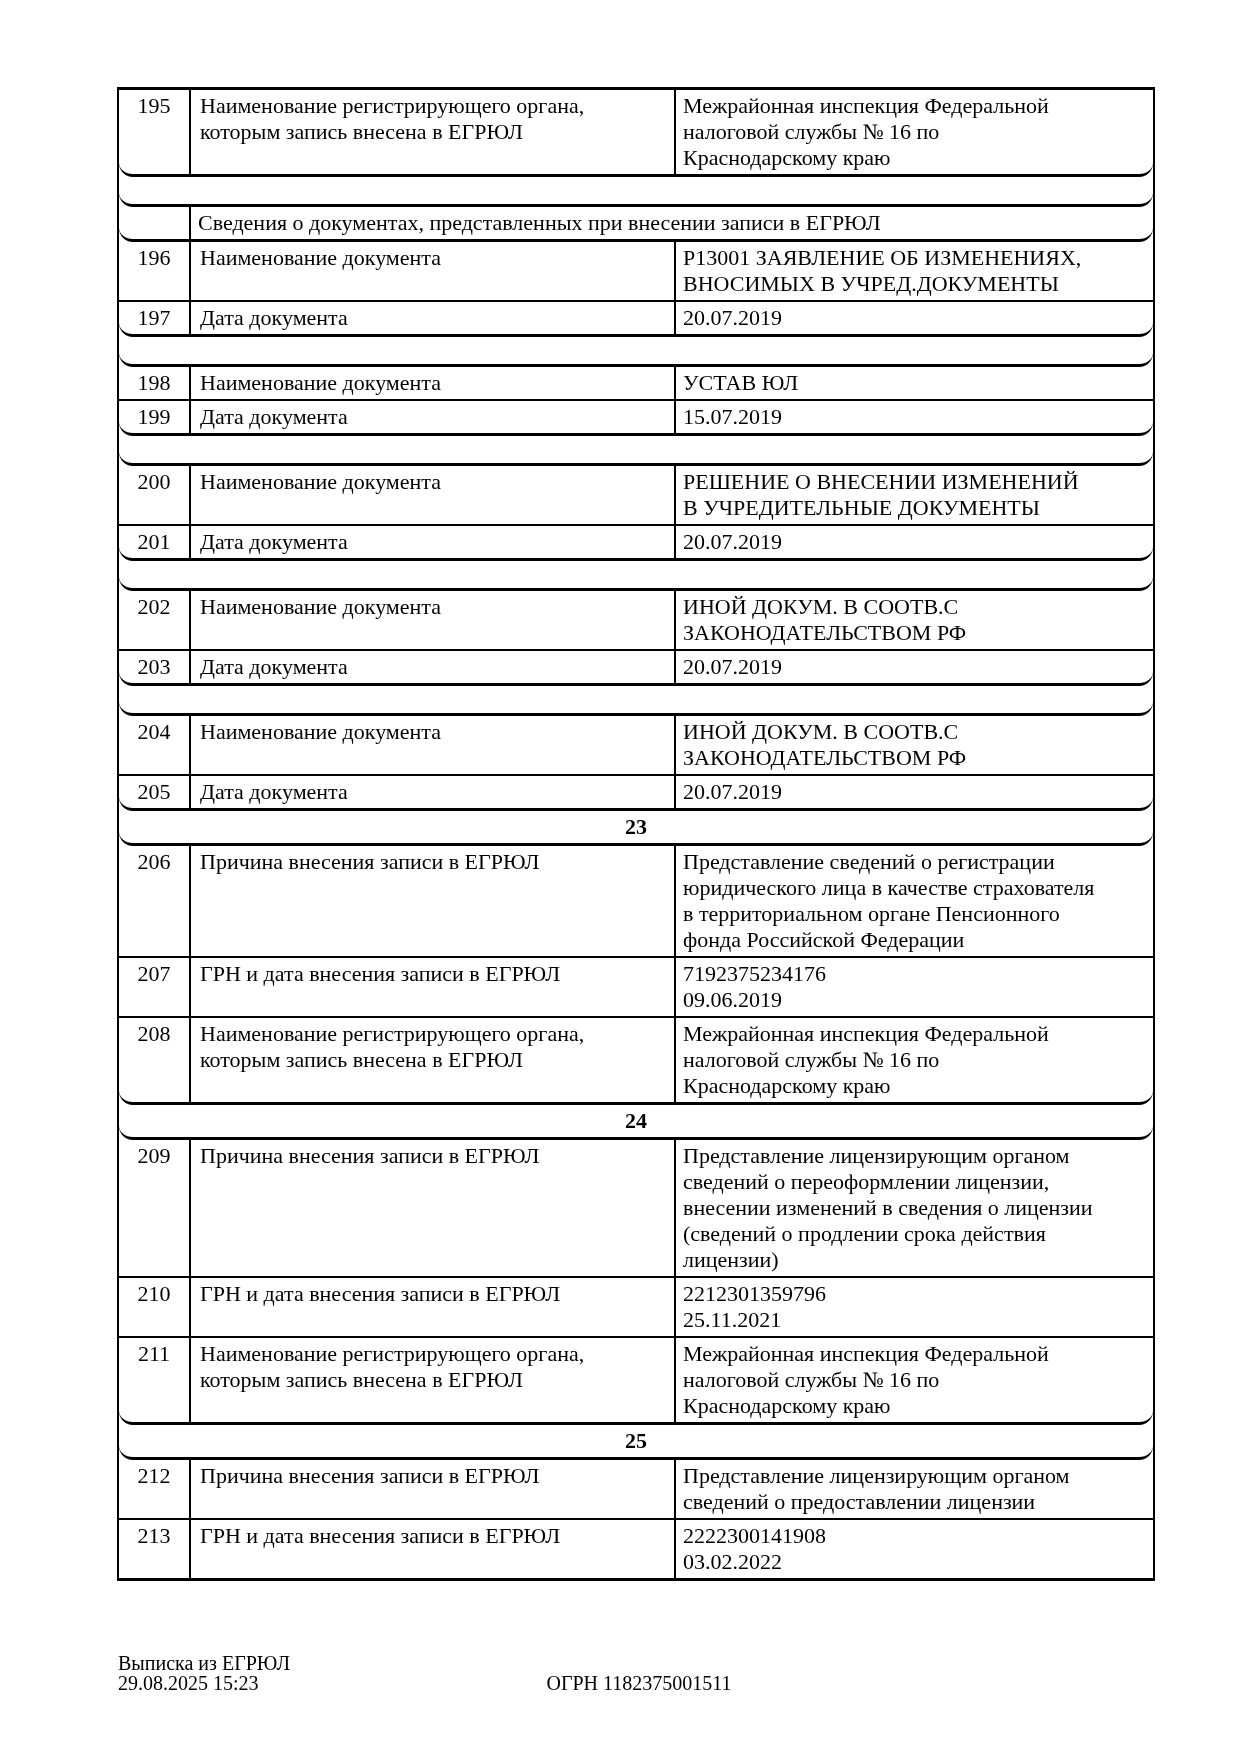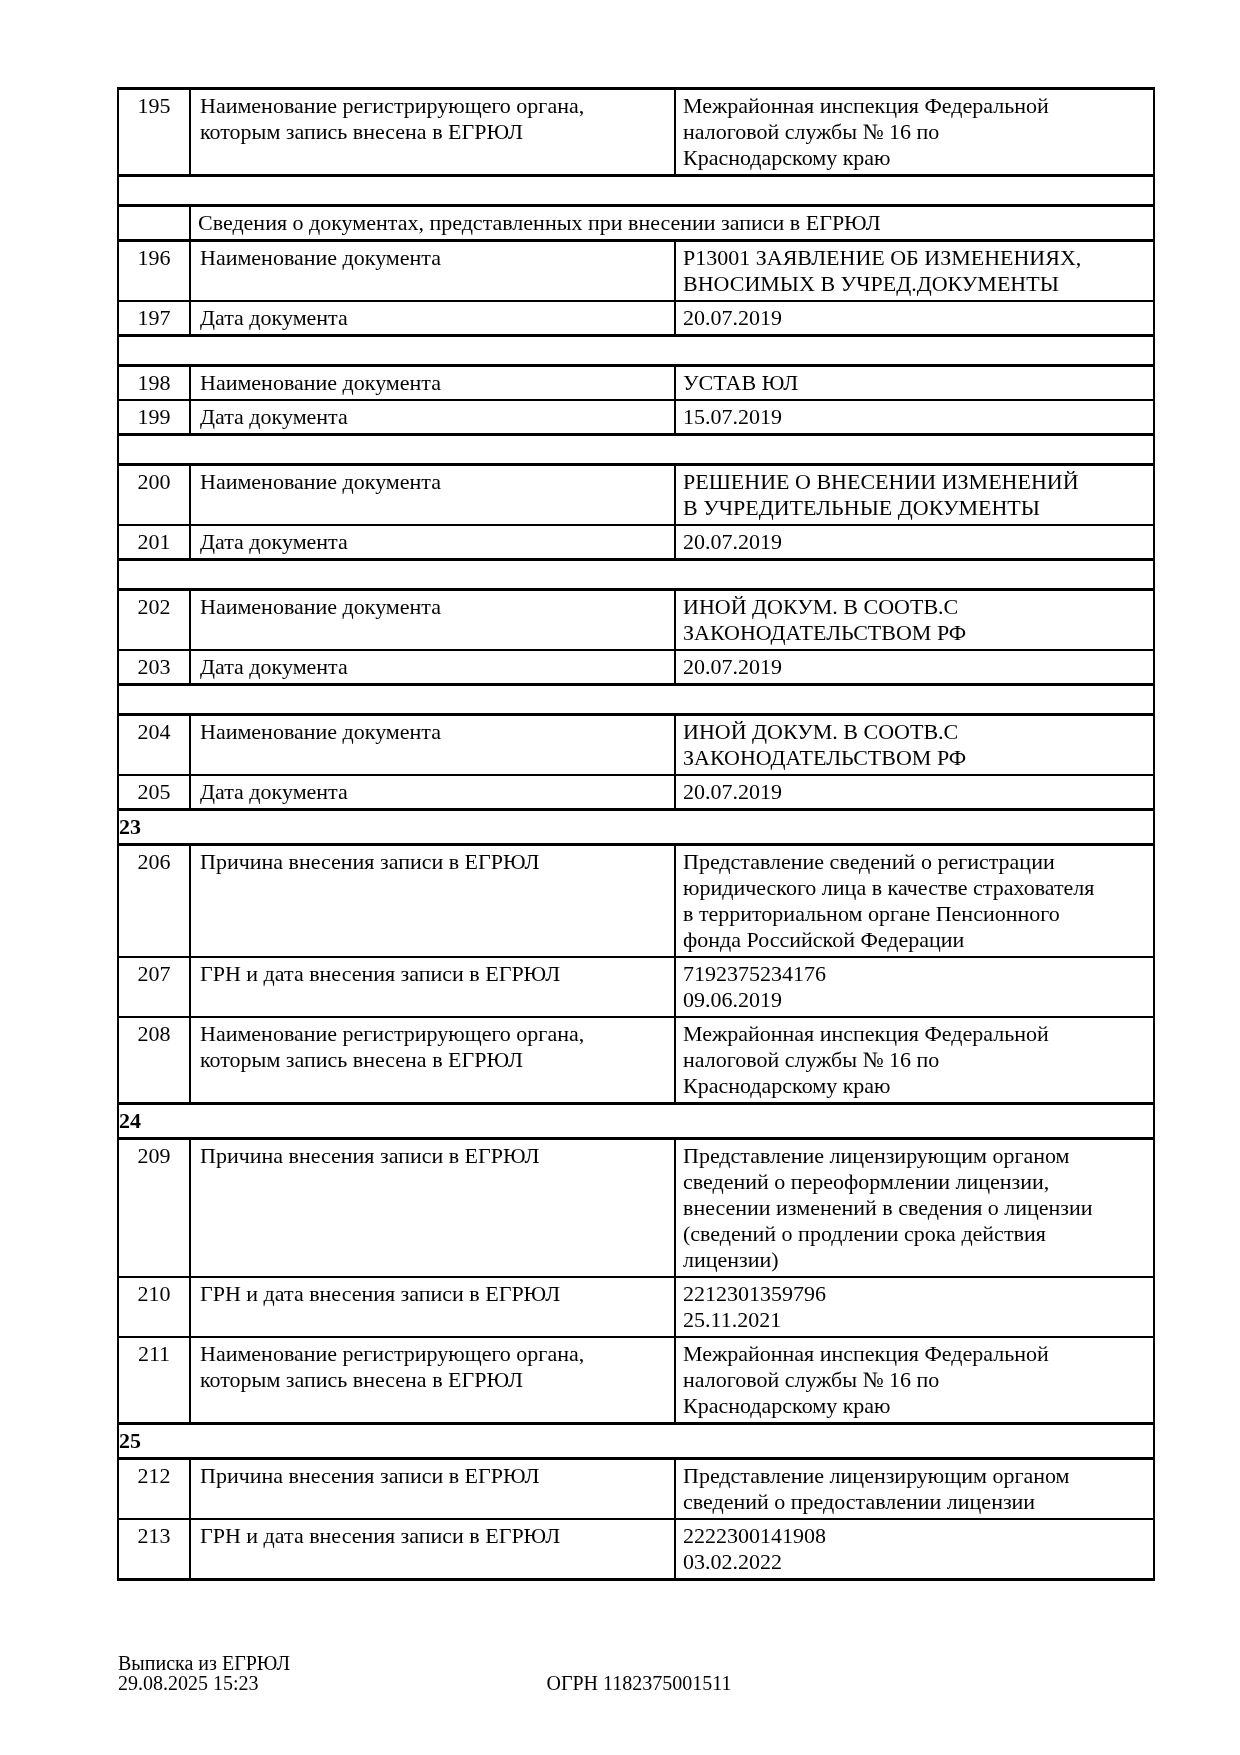--- a/index.html
+++ b/index.html
@@ -25,21 +25,21 @@
     border-top-width: 3px;
     border-bottom-width: 3px;
   }
   .row {
     display: flex;
     align-items: stretch;
     border-bottom: 2px solid #000;
     font-size: 22px;
     line-height: 26px;
   }
-  .row.tb { border-bottom-width: 3px; }
+  .row.tb { border-bottom-width: 3px; border-radius: 14px; }
   .row.last { border-bottom: none; }
   .c {
     box-sizing: border-box;
     padding: 3px 7px 3px 7px;
     white-space: pre-line;
     overflow: hidden;
   }
   .c.num {
     width: 72px;
     flex: 0 0 72px;
@@ -53,21 +53,21 @@
     flex: 0 0 485px;
     border-right: 2px solid #000;
     padding-left: 9px;
   }
   .c.value { flex: 1 1 auto; }
   .c.hdr { flex: 1 1 auto; }
   .row.empty { height: 27px; }
   .row.empty .c { padding: 0; flex: 1 1 auto; }
   .row.section .c {
     flex: 1 1 auto;
-    text-align: left;
+    text-align: center;
     font-weight: bold;
     padding: 3px 0 3px 0;
   }
   .footer-left {
     position: absolute;
     left: 118px;
     top: 1653px;
     font-size: 20px;
     line-height: 20px;
   }

